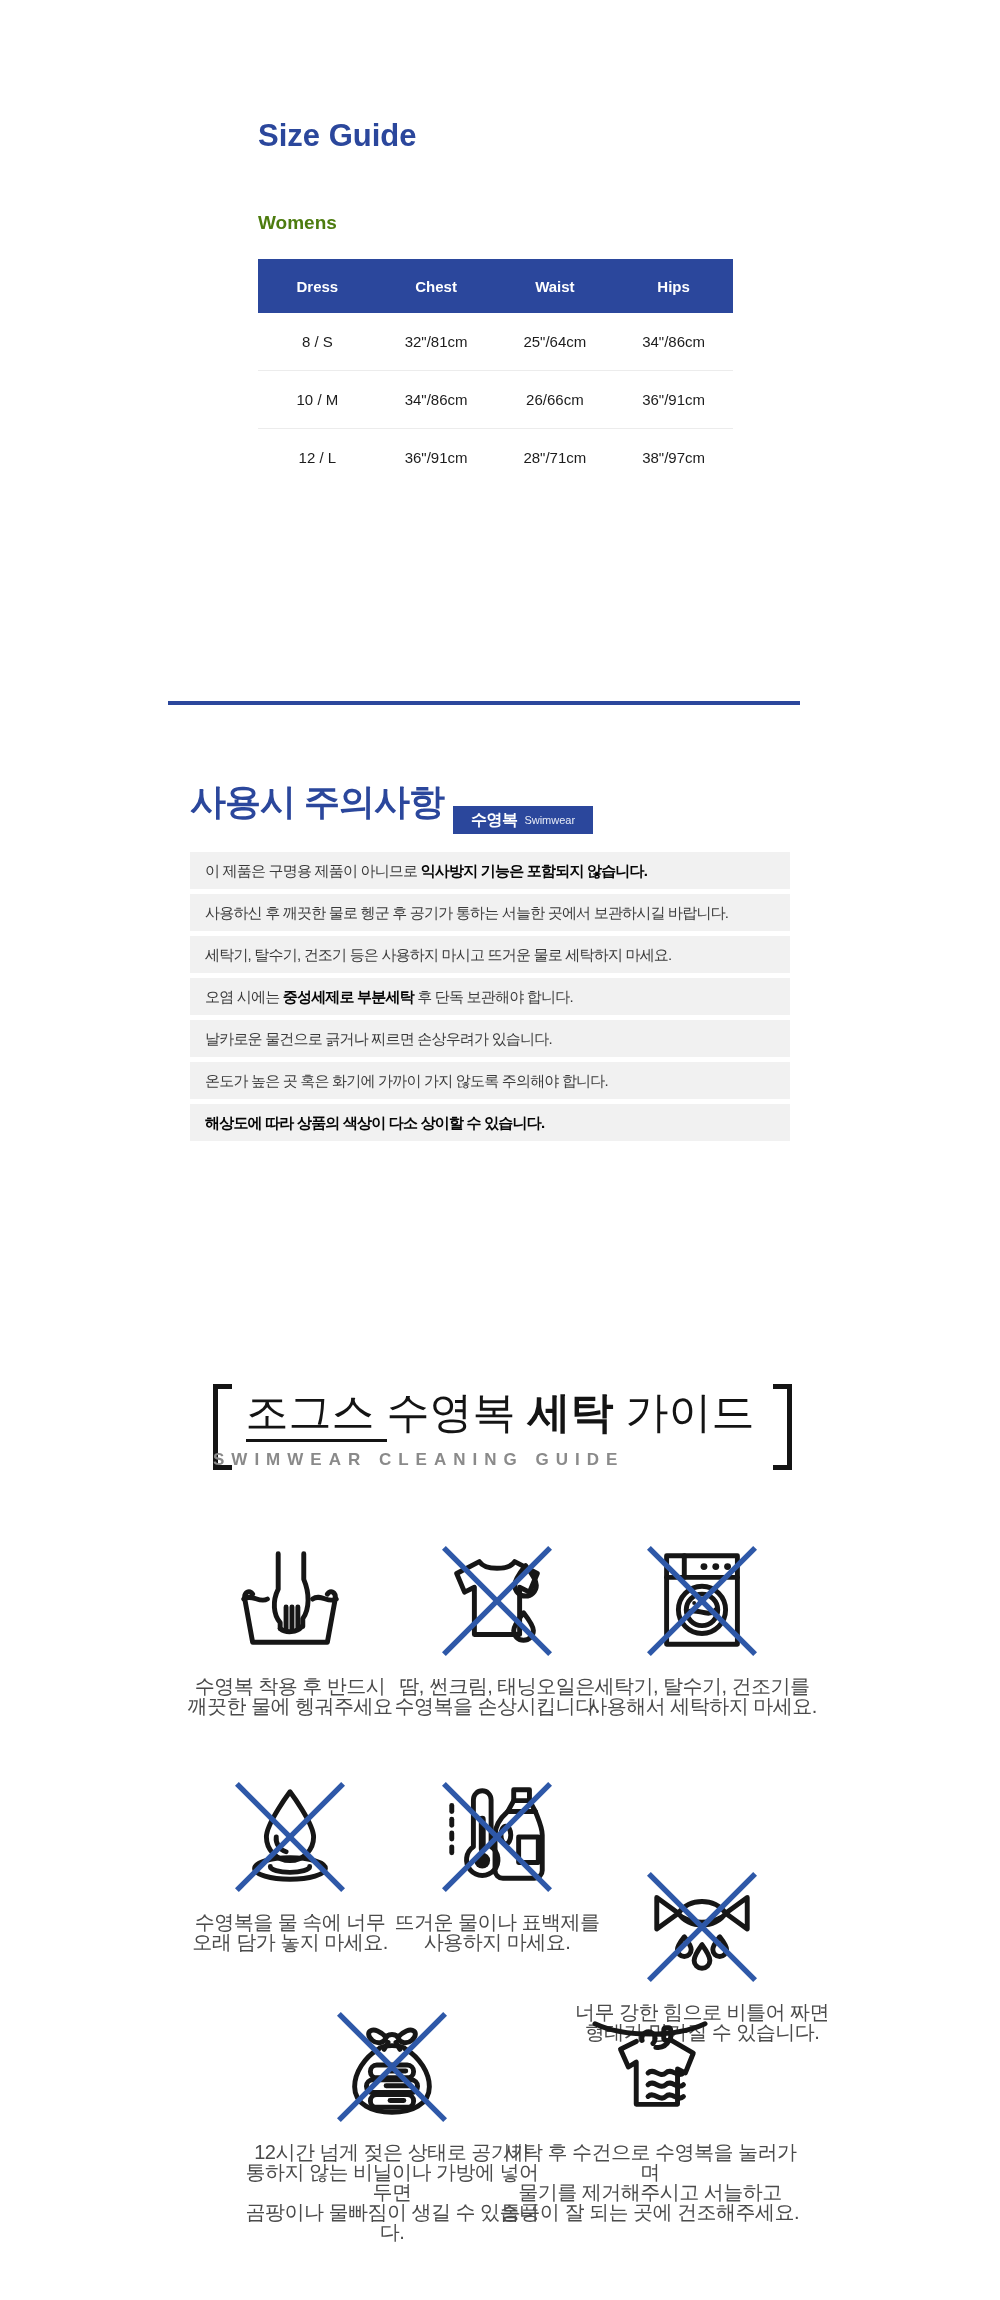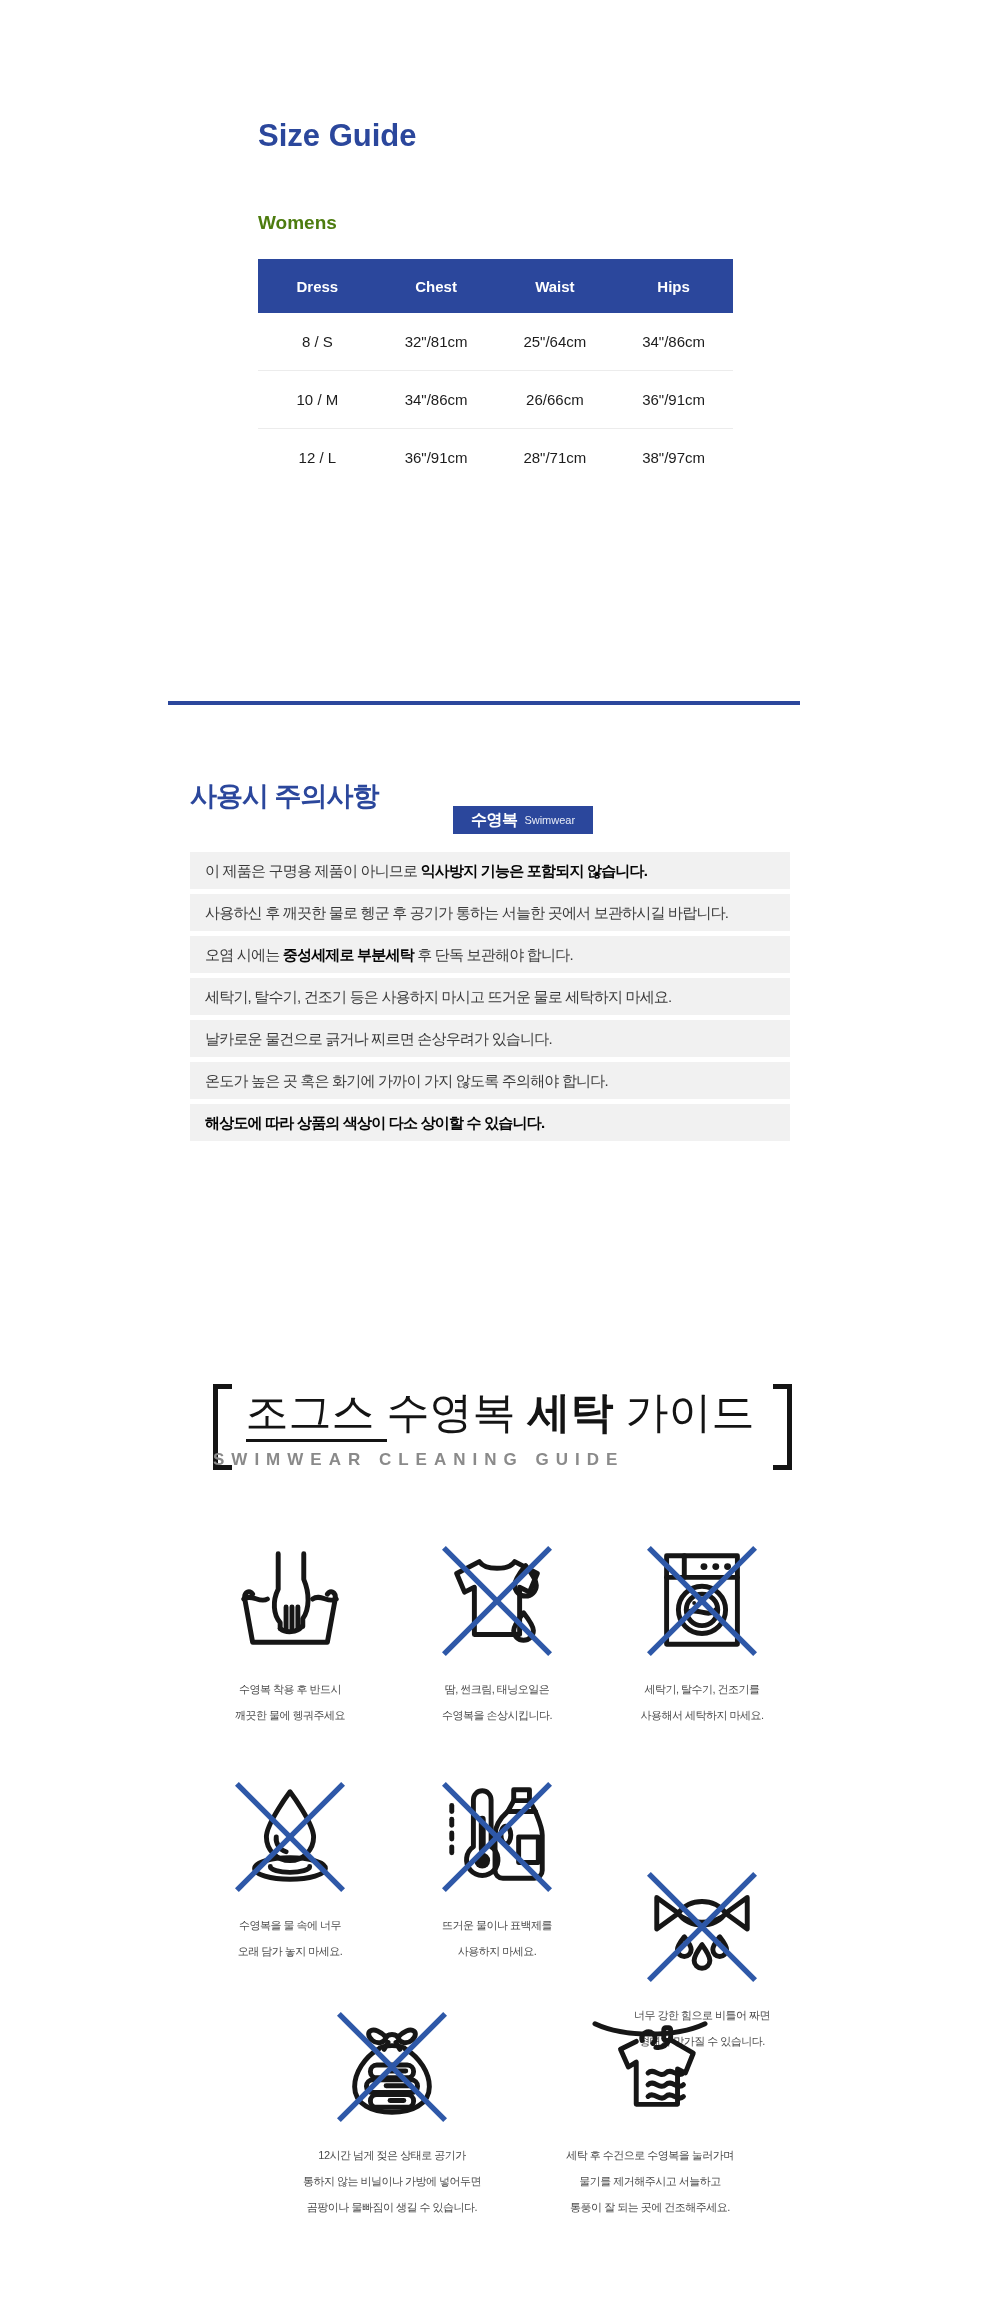--- a/index.html
+++ b/index.html
@@ -9,40 +9,40 @@
   
   .sg-title{position:absolute;left:258px;top:118px;font-size:31px;font-weight:bold;color:#2B479C;letter-spacing:0px;}
   .sg-sub{position:absolute;left:258px;top:212px;font-size:19px;font-weight:bold;color:#4d7c0f;}
   .sg-table{position:absolute;left:258px;top:259px;width:475px;border-collapse:collapse;table-layout:fixed;}
   .sg-table th{background:#2B479C;color:#fff;font-size:15px;font-weight:bold;height:52px;text-align:center;}
   .sg-table td{height:55px;text-align:center;font-size:15px;color:#1c1c1c;border-bottom:1px solid #ececec;background:#fff;}
   .sg-table tr:last-child td{border-bottom:none;}
 
   
   .divider{position:absolute;left:168px;top:701px;width:632px;height:4px;background:#2B479C;}
-  .prec-title{position:absolute;left:190px;top:778px;font-size:27px;font-weight:bold;color:#2B479C;letter-spacing:-1px;text-align:center;}
+  .prec-title{position:absolute;left:190px;top:778px;font-size:36px;font-weight:bold;color:#2B479C;letter-spacing:-1px;text-align:center;}
   .prec-badge{position:absolute;left:453px;top:806px;width:140px;height:28px;background:#2B479C;display:flex;align-items:center;justify-content:center;gap:7px;}
   .prec-badge .b1{color:#fff;font-size:16px;font-weight:bold;letter-spacing:-0.5px;}
   .prec-badge .b2{color:#e8ecf7;font-size:11px;}
   .notices{position:absolute;left:190px;top:852px;width:600px;}
   .notice-row{height:37px;line-height:37px;background:#F1F1F1;margin-bottom:5px;padding-left:15px;font-size:15px;color:#3a3a3a;letter-spacing:-0.8px;white-space:nowrap;overflow:hidden;}
   .notice-row .b{font-weight:bold;color:#050505;}
 
   
   .bracket{position:absolute;top:1384px;width:14px;height:76px;border:5px solid #141414;}
   .bracket.left{left:213px;border-right:none;}
   .bracket.right{left:773px;border-left:none;}
   .cg-title{position:absolute;left:213px;top:1384px;width:574px;text-align:center;font-size:43px;color:#141414;letter-spacing:0px;white-space:nowrap;}
   .cg-title .underline{border-bottom:3px solid #141414;padding-bottom:3px;}
   .cg-title .bold{font-weight:bold;}
   .cg-subtitle{position:absolute;left:213px;top:1450px;width:574px;text-align:left;font-size:17px;letter-spacing:7px;color:#8a8a8a;white-space:nowrap;font-weight:bold;}
 
   .icon-cell{position:absolute;text-align:center;}
   .icon-cell svg{display:inline-block;}
-  .caption{margin-top:12px;font-size:11px;line-height:26px;color:#4a4a4a;letter-spacing:-0.5px;}
+  .caption{margin-top:12px;font-size:20px;line-height:20px;color:#4a4a4a;letter-spacing:-0.5px;}
   .ic{fill:none;stroke:#161616;stroke-width:5;stroke-linecap:round;stroke-linejoin:round;}
   .fill{fill:#161616;stroke:none;}
   .thick{stroke-width:7;}
   .cross{stroke:#2E58A8;stroke-width:5.5;fill:none;stroke-linecap:butt;}
 
   
   .r1c1{left:155px;top:1542px;width:270px;} .r1c2{left:362px;top:1542px;width:270px;} .r1c3{left:567px;top:1542px;width:270px;}
   .r2c1{left:155px;top:1778px;width:270px;} .r2c2{left:362px;top:1778px;width:270px;} .r2c3{left:567px;top:1868px;width:270px;}
   .r3c1{left:237px;top:2008px;width:310px;} .r3c2{left:495px;top:2008px;width:310px;}
 </style>
@@ -89,22 +89,22 @@
   <div>
     <div class="divider"></div>
     <div class="prec-title">사용시 주의사항</div>
     <div class="prec-badge">
       <span class="b1">수영복</span>
       <span class="b2">Swimwear</span>
     </div>
     <div class="notices">
         <div class="notice-row"><span>이 제품은 구명용 제품이 아니므로 </span><span class="b">익사방지 기능은 포함되지 않습니다.</span></div>
         <div class="notice-row"><span>사용하신 후 깨끗한 물로 헹군 후 공기가 통하는 서늘한 곳에서 보관하시길 바랍니다.</span></div>
+        <div class="notice-row"><span>세탁기, 탈수기, 건조기 등은 사용하지 마시고 뜨거운 물로 세탁하지 마세요.</span></div>
         <div class="notice-row"><span>오염 시에는 </span><span class="b">중성세제로 부분세탁</span><span> 후 단독 보관해야 합니다.</span></div>
-        <div class="notice-row"><span>세탁기, 탈수기, 건조기 등은 사용하지 마시고 뜨거운 물로 세탁하지 마세요.</span></div>
         <div class="notice-row"><span>날카로운 물건으로 긁거나 찌르면 손상우려가 있습니다.</span></div>
         <div class="notice-row"><span>온도가 높은 곳 혹은 화기에 가까이 가지 않도록 주의해야 합니다.</span></div>
         <div class="notice-row"><span class="b">해상도에 따라 상품의 색상이 다소 상이할 수 있습니다.</span></div>
       </div>
   </div>
 
   <div>
     <div class="bracket left"></div>
     <div class="bracket right"></div>
     <div class="cg-title"><span class="underline">조그스 </span><span>수영복 </span><span class="bold">세탁</span><span> 가이드</span></div>

